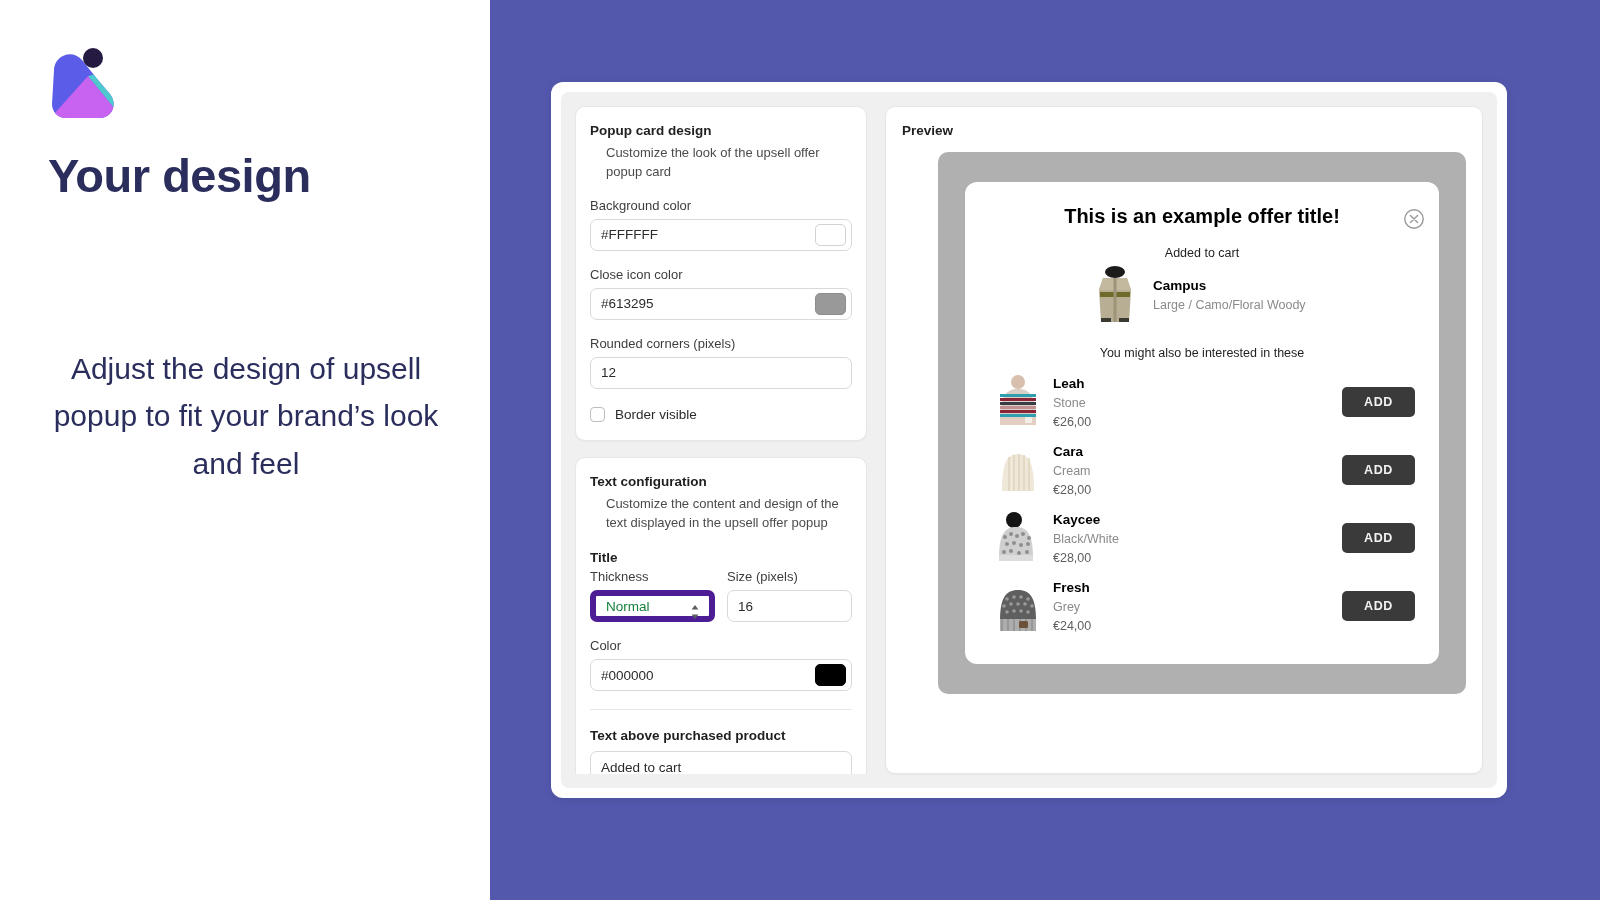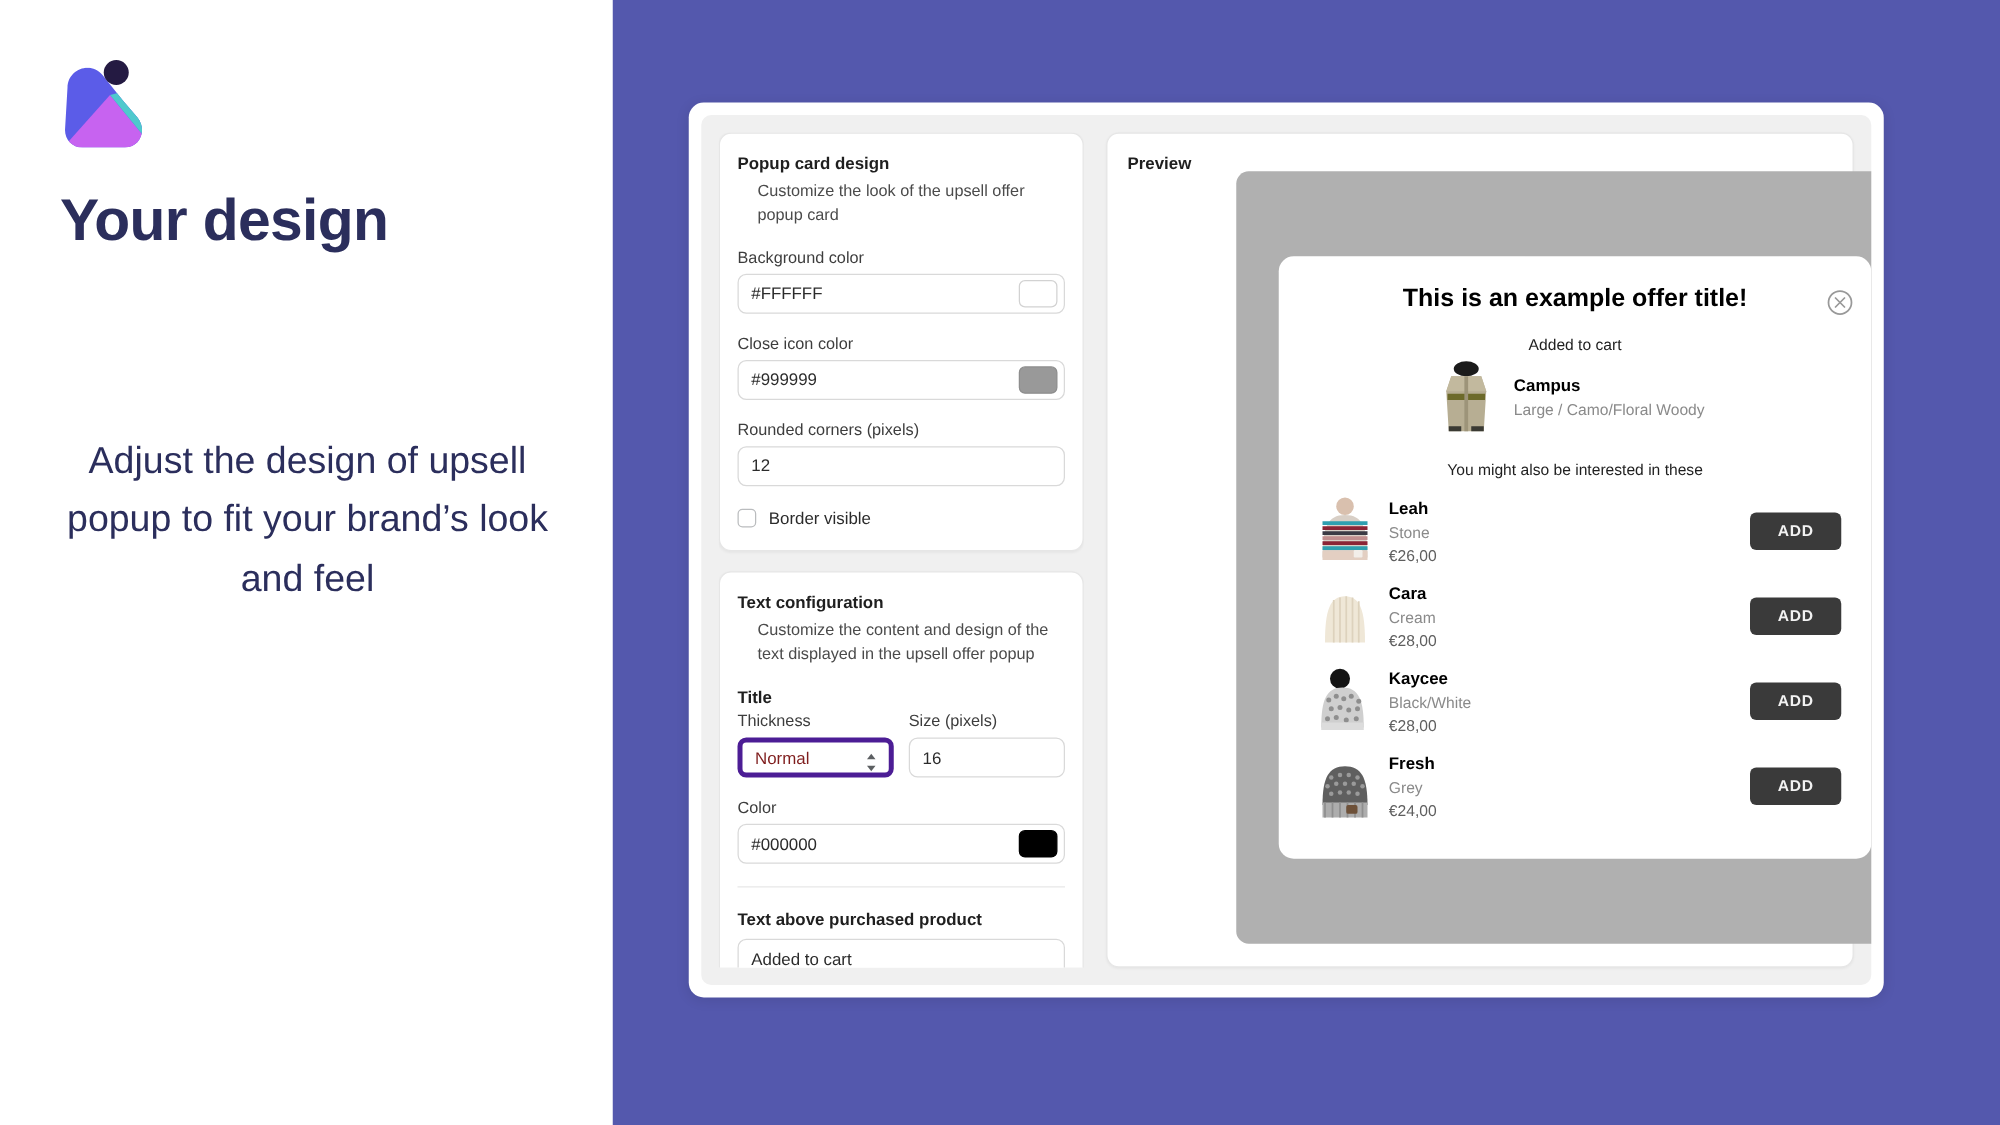--- a/index.html
+++ b/index.html
@@ -84,35 +84,35 @@
     width: 15px; height: 15px; border: 1px solid #babcbe; border-radius: 4px; background:#fff;
     flex: 0 0 15px;
   }
   .check-label { font-size: 13.5px; color: #2b2b2b; }
 
   .sec-head { font-size: 13.5px; font-weight: 700; color:#1f1f1f; margin-top: 18px; }
   .two-col { display: flex; gap: 12px; margin-top: 4px; }
   .two-col > div { flex: 1; }
 
   .select {
-    position: relative; height: 32px; border: 4px solid #4c1d95; border-radius: 7px;
+    position: relative; height: 32px; border: 6px solid #4c1d95; border-radius: 7px;
     background:#fff; display:flex; align-items:center; padding: 0 10px;
-    font-size: 13.5px; color:#7f1d1d;
+    font-size: 13.5px; color:#15803d;
   }
   .select .chev { position: absolute; right: 9px; top: 7px; width: 10px; height: 18px; }
 
   .divider { height:1px; background:#e8e8e8; margin: 18px 0 0 0; }
 
   
   .preview-col { flex: 1; min-width: 0; }
   .preview-card {
     background:#fff; border:1px solid #e6e6e6; border-radius: 10px;
     box-shadow: 0 1px 2px rgba(0,0,0,.045);
     padding: 16px 16px 18px 16px; height: 100%;
-    display: flex; flex-direction: row;
+    display: flex; flex-direction: column;
   }
   .preview-label { font-size: 13.5px; font-weight: 700; color:#1f1f1f; }
 
   .stage {
     margin-top: 14px; background:#b0b0b0; border-radius: 10px;
     flex: 0 0 542px; display:flex; align-items:center; justify-content:center;margin-left:36px;
   }
 
   .popup {
     width: 474px; background:#FFFFFF; border-radius: 12px;
@@ -195,21 +195,21 @@
             <span class="field-label">Background color</span>
             <div class="input">
               <span>#FFFFFF</span>
               <span class="swatch" style="background:#FFFFFF"></span>
             </div>
           </div>
 
           <div class="field">
             <span class="field-label">Close icon color</span>
             <div class="input">
-              <span>#999999</span>
+              <span>#613295</span>
               <span class="swatch" style="background:#999999;border-color:#8d8d8d"></span>
             </div>
           </div>
 
           <div class="field">
             <span class="field-label">Rounded corners (pixels)</span>
             <div class="input">
               <span>12</span>
             </div>
           </div>

